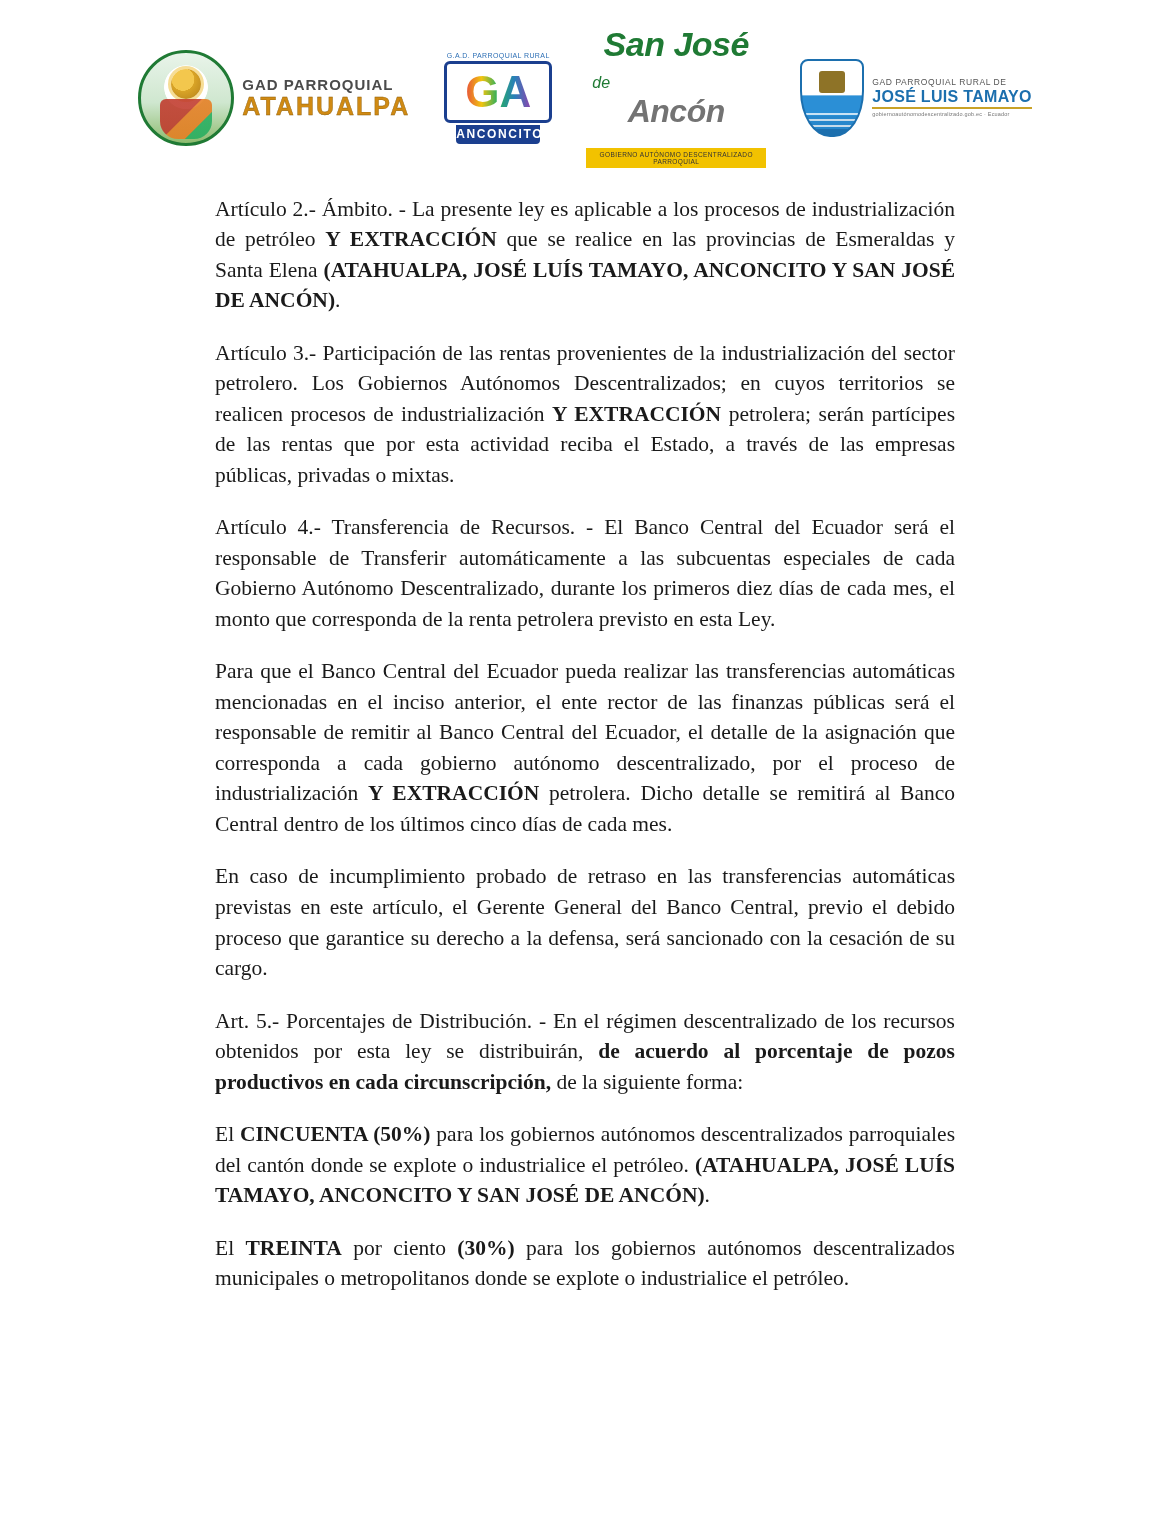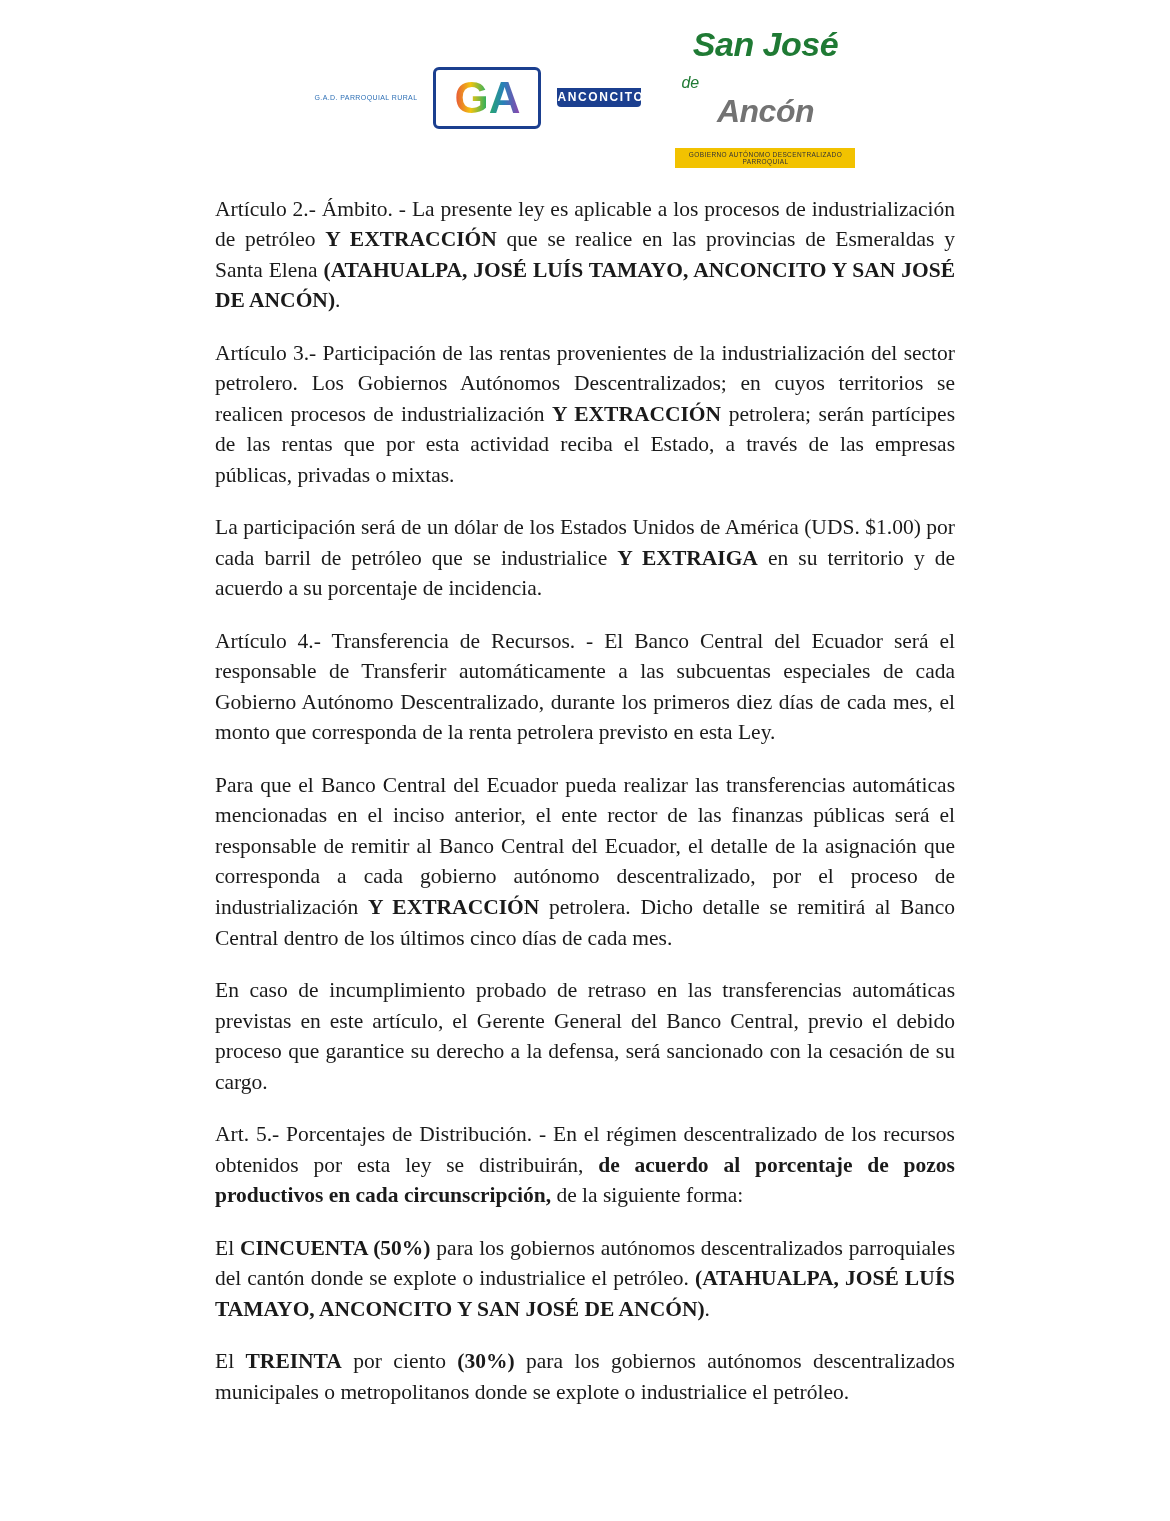--- a/index.html
+++ b/index.html
@@ -90,23 +90,23 @@
     font-family: "Liberation Sans", sans-serif;
     font-size: 25px;
     letter-spacing: 2px;
     font-weight: 700;
     color: #d08a13;
     -webkit-text-stroke: 0.4px #8a5c0a;
   }
 
   
   .logo-anconcito {
-    flex-direction: row;
-    align-items: center;
-    gap: 16px;
+    flex-direction: column;
+    align-items: center;
+    gap: 2px;
   }
   .logo-anconcito .top-txt {
     font-family: "Liberation Sans", sans-serif;
     font-size: 7px;
     color: #2d6fb5;
     letter-spacing: .4px;
   }
   .logo-anconcito .mark {
     width: 108px;
     height: 62px;
@@ -269,43 +269,58 @@
   .para:last-child { margin-bottom: 0; }
   b { font-weight: bold; }
 </style>
 </head>
 <body>
 
 <div class="page">
 
   <div class="logo-bar">
 
+    <div class="logo logo-atahualpa">
+      <div class="seal"></div>
+      <div class="txt">
+        <div class="l1">GAD PARROQUIAL</div>
+        <div class="l2">ATAHUALPA</div>
+      </div>
+    </div>
 
     <div class="logo logo-anconcito">
       <div class="top-txt">G.A.D. PARROQUIAL RURAL</div>
       <div class="mark">
         <span class="g">GA</span>
       </div>
       <div class="band">ANCONCITO</div>
     </div>
 
     <div class="logo logo-ancon">
       <div class="san">San José</div>
       <div class="de">de</div>
       <div class="ancon">Ancón</div>
       <div class="sub">GOBIERNO AUTÓNOMO DESCENTRALIZADO PARROQUIAL</div>
     </div>
 
+    <div class="logo logo-tamayo">
+      <div class="shield"></div>
+      <div class="txt">
+        <div class="t1">GAD PARROQUIAL RURAL DE</div>
+        <div class="t2">JOSÉ LUIS TAMAYO</div>
+        <div class="rule"></div>
+        <div class="t3">gobiernoautónomodescentralizado.gob.ec · Ecuador</div>
+      </div>
+    </div>
 
   </div>
 
   <div class="doc-body">
       <p class="para"><span>Artículo 2.- Ámbito. - La presente ley es aplicable a los procesos de industrialización de petróleo </span><b>Y EXTRACCIÓN</b><span>  que se realice en las provincias de Esmeraldas y Santa Elena </span><b>(ATAHUALPA, JOSÉ LUÍS TAMAYO, ANCONCITO Y SAN JOSÉ DE ANCÓN)</b><span>.</span></p>
       <p class="para"><span>Artículo 3.- Participación de las rentas provenientes de la industrialización del sector petrolero. Los Gobiernos Autónomos Descentralizados; en cuyos territorios se realicen procesos de industrialización </span><b>Y EXTRACCIÓN</b><span>  petrolera; serán partícipes de las rentas que por esta actividad reciba el Estado, a través de las empresas públicas, privadas o mixtas.</span></p>
-      <p class="para"><span>La participación será de un dólar de los Estados Unidos de América (UDS. $1.00) por cada barril de petróleo que se industrialice </span><b>Y EXTRAIGA</b><span> en su territorio y de acuerdo a su porcentaje de incidencia.</span></p>
       <p class="para"><span>Artículo 4.- Transferencia de Recursos. - El Banco Central del Ecuador será el responsable de Transferir automáticamente a las subcuentas especiales de cada Gobierno Autónomo Descentralizado, durante los primeros diez días de cada mes, el monto que corresponda de la renta petrolera previsto en esta Ley.</span></p>
       <p class="para"><span>Para que el Banco Central del Ecuador pueda realizar las transferencias automáticas mencionadas en el inciso anterior, el ente rector de las finanzas públicas será el responsable de remitir al Banco Central del Ecuador, el detalle de la asignación que corresponda a cada gobierno autónomo descentralizado, por el proceso de industrialización </span><b>Y EXTRACCIÓN</b><span>  petrolera. Dicho detalle se remitirá al Banco Central dentro de los últimos cinco días de cada mes.</span></p>
       <p class="para"><span>En caso de incumplimiento probado de retraso en las transferencias automáticas previstas en este artículo, el Gerente General del Banco Central, previo el debido proceso que garantice su derecho a la defensa, será sancionado con la cesación de su cargo.</span></p>
       <p class="para"><span>Art. 5.- Porcentajes de Distribución. - En el régimen descentralizado de los recursos obtenidos por esta ley se distribuirán, </span><b>de acuerdo al porcentaje de pozos productivos en cada circunscripción,</b><span> de la siguiente forma:</span></p>
       <p class="para"><span>El </span><b>CINCUENTA (50%)</b><span> para los gobiernos autónomos descentralizados parroquiales del cantón donde se explote o industrialice el petróleo. </span><b>(ATAHUALPA, JOSÉ LUÍS TAMAYO, ANCONCITO Y SAN JOSÉ DE ANCÓN)</b><span>.</span></p>
       <p class="para"><span>El </span><b>TREINTA</b><span> por ciento </span><b>(30%)</b><span> para los gobiernos autónomos descentralizados municipales o metropolitanos donde se explote o industrialice el petróleo.</span></p>
     </div>
 
 </div>
 

